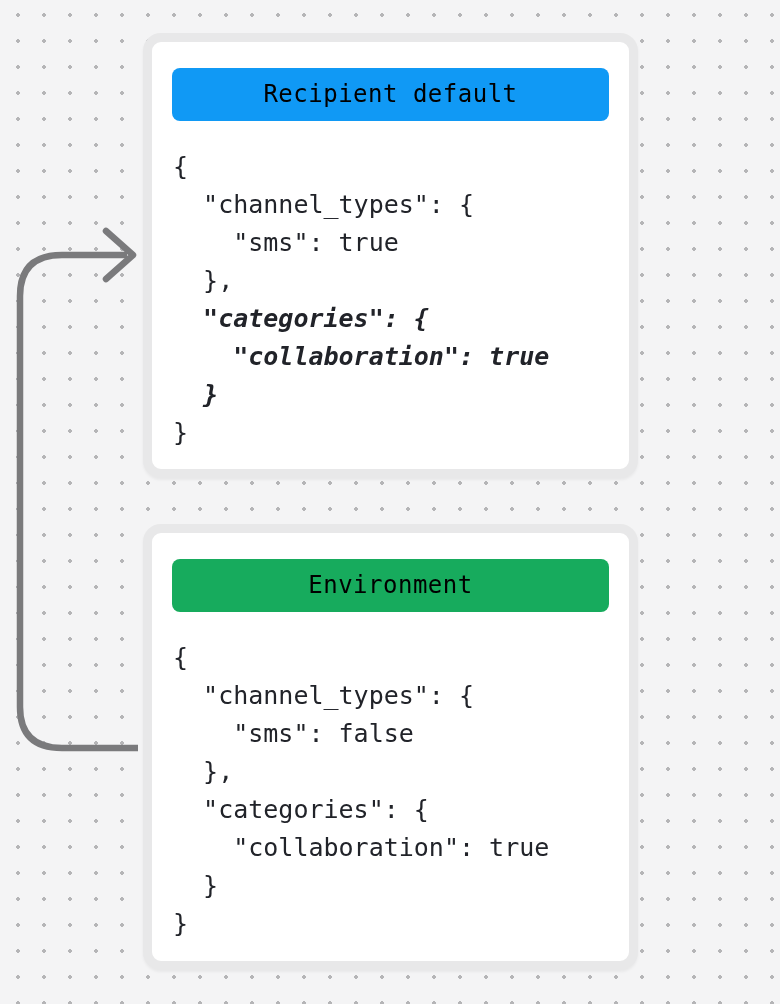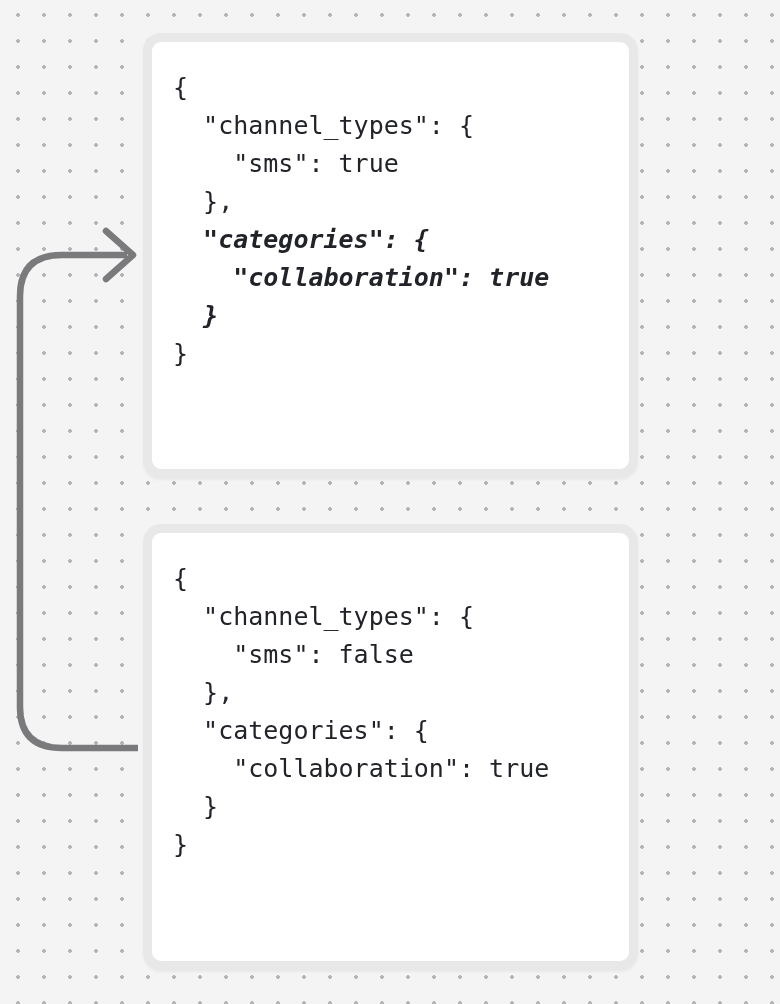--- a/index.html
+++ b/index.html
@@ -53,33 +53,35 @@
 <body>
 
 <div class="canvas">
 
   <svg class="flow-arrow" width="160" height="1004" viewBox="0 0 160 1004" xmlns="http://www.w3.org/2000/svg">
     <path d="M138 748 H62 Q20 748 20 707 V296 Q20 255 62 255 H127" fill="none" stroke="#7a7a7c" stroke-width="6.5" style="stroke: rgb(122, 122, 124);"></path>
     <path d="M106 231 L133 255 L106 279" fill="none" stroke="#7a7a7c" stroke-width="6.5" stroke-linecap="round" stroke-linejoin="round" style="stroke: rgb(122, 122, 124);"></path>
   </svg>
 
   <div class="card card-top">
+    <div class="card-header" style="background-color: rgb(16, 153, 245);">Recipient default</div>
     <div class="code">
       <div class="code-line">{</div>
       <div class="code-line">  "channel_types": {</div>
       <div class="code-line">    "sms": true</div>
       <div class="code-line">  },</div>
       <div class="code-line em">  "categories": {</div>
       <div class="code-line em">    "collaboration": true</div>
       <div class="code-line em">  }</div>
       <div class="code-line">}</div>
     </div>
   </div>
 
   <div class="card card-bottom">
+    <div class="card-header" style="background-color: rgb(23, 171, 93);">Environment</div>
     <div class="code">
       <div class="code-line">{</div>
       <div class="code-line">  "channel_types": {</div>
       <div class="code-line">    "sms": false</div>
       <div class="code-line">  },</div>
       <div class="code-line">  "categories": {</div>
       <div class="code-line">    "collaboration": true</div>
       <div class="code-line">  }</div>
       <div class="code-line">}</div>
     </div>

